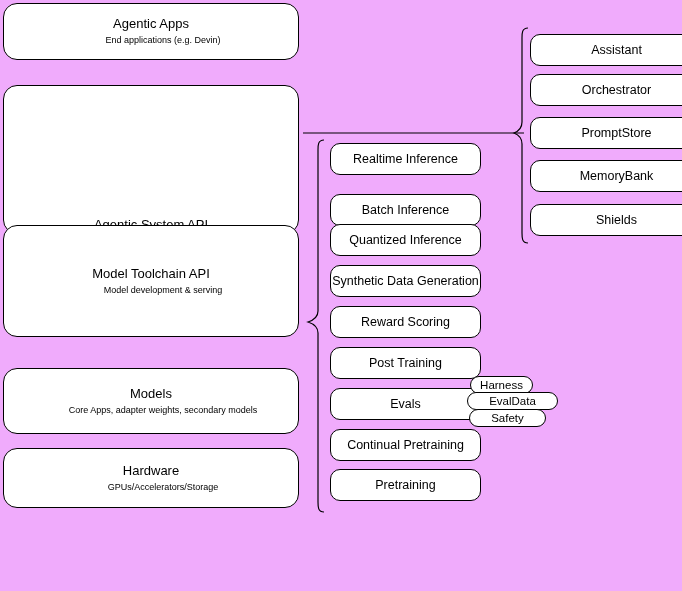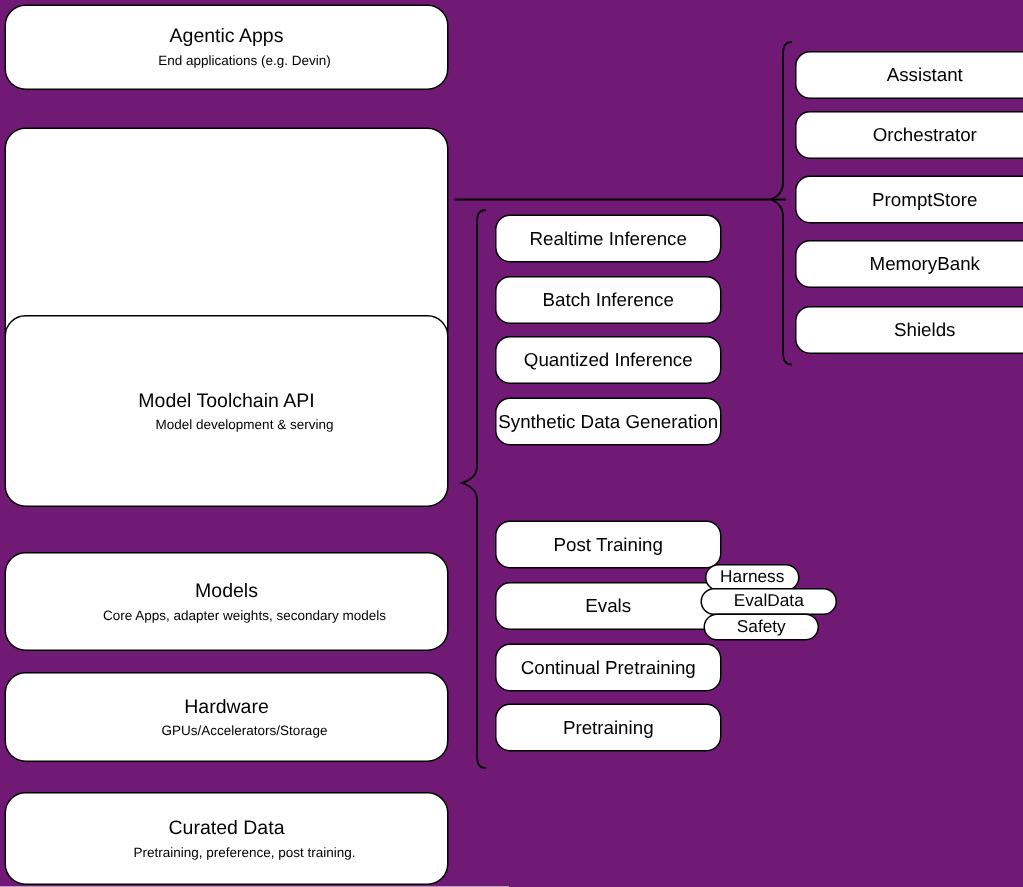--- a/index.html
+++ b/index.html
@@ -9,21 +9,21 @@
     background: #ffffff;
   }
   body {
     font-family: "Liberation Sans", sans-serif;
     color: #000000;
   }
   #canvas {
     position: relative;
     width: 682px;
     height: 591px;
-    background: #701a75;
+    background: #f0abfc;
     overflow: hidden;
   }
   .node {
     position: absolute;
     box-sizing: border-box;
     background: #ffffff;
     border: 1px solid #000000;
     border-radius: 12px;
     display: flex;
     flex-direction: column;
@@ -121,51 +121,50 @@
 
   <div class="node layer" style="top:3px; height:57px;">
     <div class="title">Agentic Apps</div>
     <div class="subtitle">End applications (e.g. Devin)</div>
   </div>
 
   <div class="node layer" style="top:85px; height:149px;justify-content:flex-end;">
     <div class="title">Agentic System API</div>
   </div>
 
-  <div class="node layer" style="top:210px; height:128px;">
+  <div class="node layer" style="top:225px; height:112px;">
     <div class="title">Model Toolchain API</div>
     <div class="subtitle">Model development &amp; serving</div>
   </div>
 
   <div class="node layer" style="top:368px; height:66px;">
     <div class="title">Models</div>
     <div class="subtitle">Core Apps, adapter weights, secondary models</div>
   </div>
 
   <div class="node layer" style="top:448px; height:60px;">
     <div class="title">Hardware</div>
     <div class="subtitle">GPUs/Accelerators/Storage</div>
   </div>
 
-  <div class="node layer" style="top:528px; height:62px;">
-    <div class="title">Curated Data</div>
-    <div class="subtitle">Pretraining, preference, post training.</div>
-  </div>
 
   <div class="node item mid-item" style="top:143px;">
     <div class="title">Realtime Inference</div>
   </div>
-  <div class="node item mid-item" style="top:184px;">
+  <div class="node item mid-item" style="top:194px;">
     <div class="title">Batch Inference</div>
   </div>
   <div class="node item mid-item" style="top:265px;">
     <div class="title">Synthetic Data Generation</div>
   </div>
   <div class="node item mid-item" style="top:224px;">
     <div class="title">Quantized Inference</div>
+  </div>
+  <div class="node item mid-item" style="top:306px;">
+    <div class="title">Reward Scoring</div>
   </div>
   <div class="node item mid-item" style="top:347px;">
     <div class="title">Post Training</div>
   </div>
   <div class="node item mid-item" style="top:388px;">
     <div class="title">Evals</div>
   </div>
   <div class="node item mid-item" style="top:429px;">
     <div class="title">Continual Pretraining</div>
   </div>

